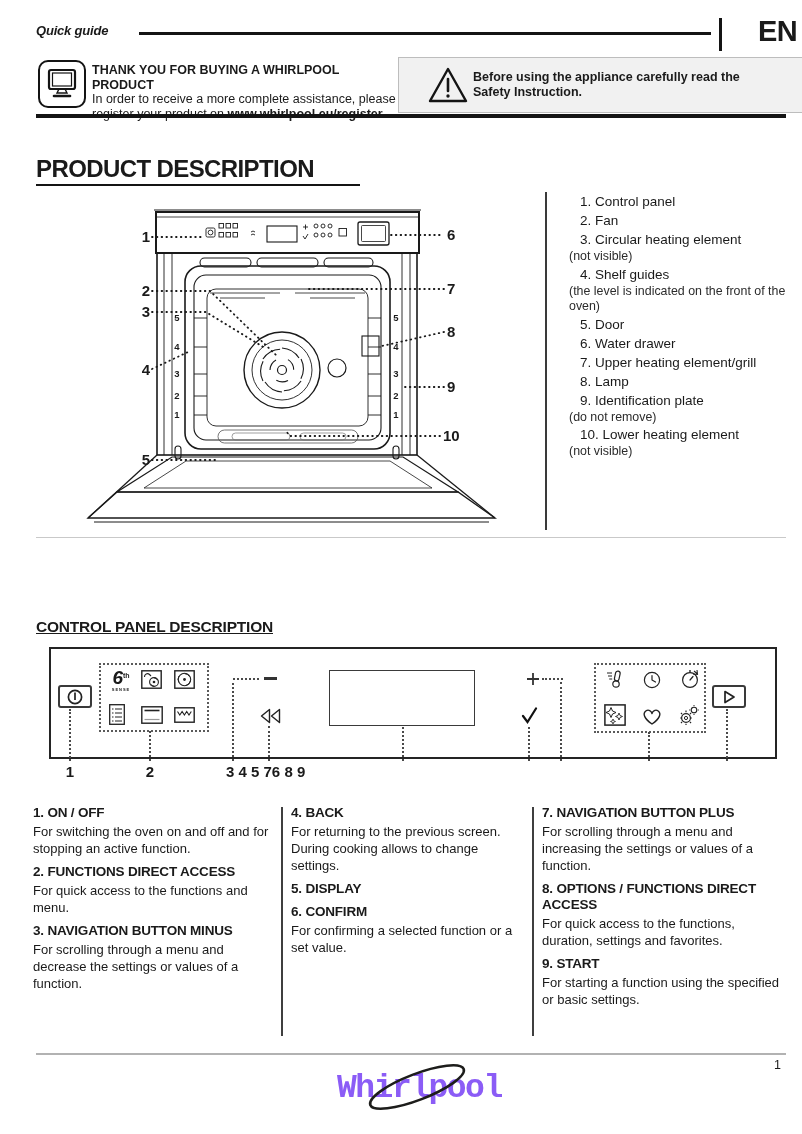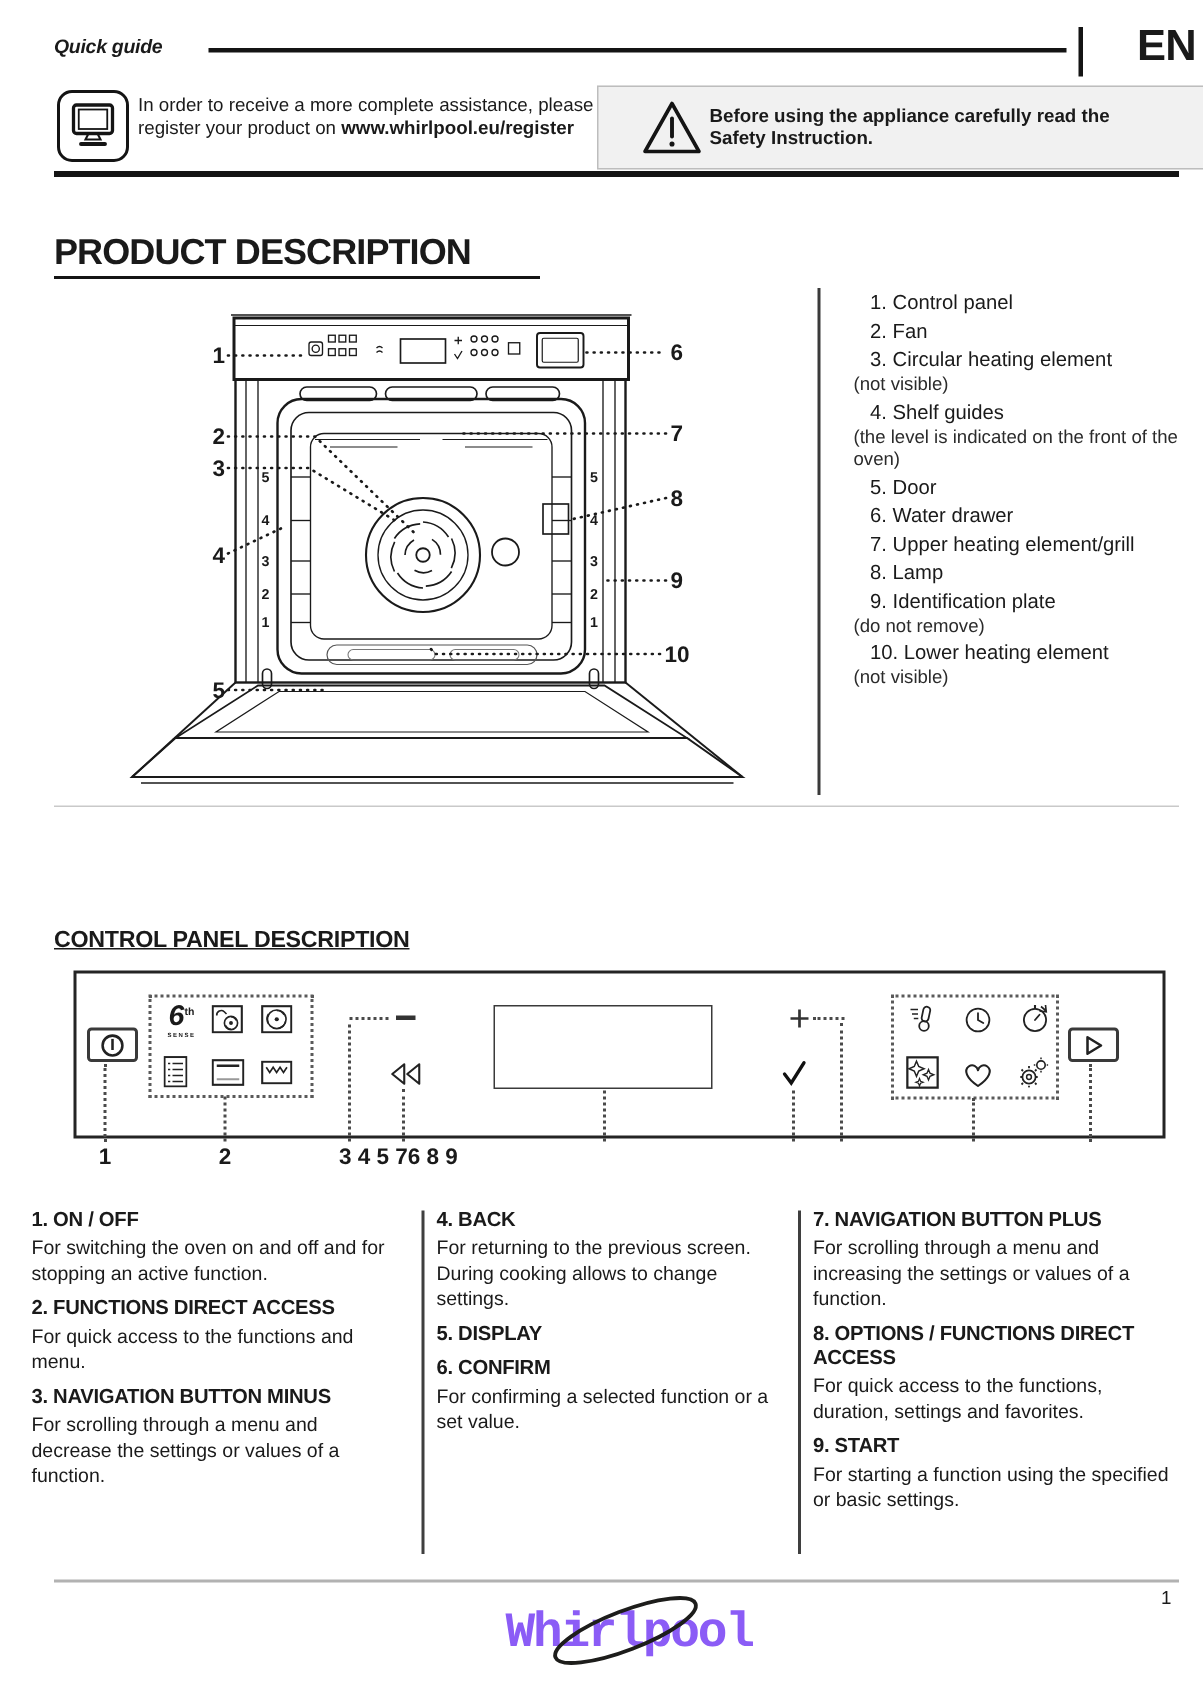--- a/index.html
+++ b/index.html
@@ -61,20 +61,21 @@
 
   <div class="abs reg-icon" style="left:38px;top:60px;">
     <svg width="44" height="44" viewBox="0 0 44 44">
       <rect x="9" y="8" width="26" height="19" rx="2" fill="none" stroke="#141414" stroke-width="2.2"></rect>
       <rect x="12.5" y="11" width="19" height="13" fill="none" stroke="#141414" stroke-width="1.2"></rect>
       <polygon points="19,27 25,27 27,31 17,31" fill="none" stroke="#141414" stroke-width="1.4"></polygon>
       <line x1="14" y1="34" x2="30" y2="34" stroke="#141414" stroke-width="2.6" stroke-linecap="round"></line>
     </svg>
   </div>
   <div class="abs reg-text" style="left:92px;top:63px;">
+    <div class="bold">THANK YOU FOR BUYING A WHIRLPOOL PRODUCT</div>
     <div>In order to receive a more complete assistance, please</div>
     <div><span>register your product on </span><span class="bold">www.whirlpool.eu/register</span></div>
   </div>
 
   <div class="abs warnbox" style="left:398px;top:57px;">
     <svg class="abs" style="left:28px;top:8px;" width="42" height="38" viewBox="0 0 42 38">
       <polygon points="21,3 39,35 3,35" fill="none" stroke="#141414" stroke-width="2.4" stroke-linejoin="round"></polygon>
       <line x1="21" y1="13" x2="21" y2="25" stroke="#141414" stroke-width="2.6" stroke-linecap="round"></line>
       <circle cx="21" cy="30" r="1.7" fill="#141414"></circle>
     </svg>
@@ -390,21 +391,21 @@
   <div class="abs vdots" style="left:648px;top:732px;height:29px;"></div>
   <div class="abs vdots" style="left:726px;top:709px;height:52px;"></div>
 
   <div class="abs pnum" style="left:58px;top:763px;width:24px;text-align:center;">1</div>
   <div class="abs pnum" style="left:138px;top:763px;width:24px;text-align:center;">2</div>
   <div class="abs pnum" style="left:226px;top:763px;">3 4 5 76 8 9</div>
 
   <div class="abs vdiv" style="left:281px;top:807px;height:229px;"></div>
   <div class="abs vdiv" style="left:532px;top:807px;height:229px;"></div>
 
-  <div class="abs col" style="left:21px;top:805px;width:240px;">
+  <div class="abs col" style="left:33px;top:805px;width:240px;">
     <h4>1. ON / OFF</h4>
     <p>For switching the oven on and off and for stopping an active function.</p>
     <h4>2. FUNCTIONS DIRECT ACCESS</h4>
     <p>For quick access to the functions and menu.</p>
     <h4>3. NAVIGATION BUTTON MINUS</h4>
     <p>For scrolling through a menu and decrease the settings or values of a function.</p>
   </div>
   <div class="abs col" style="left:291px;top:805px;width:235px;">
     <h4>4. BACK</h4>
     <p>For returning to the previous screen. During cooking allows to change settings.</p>

